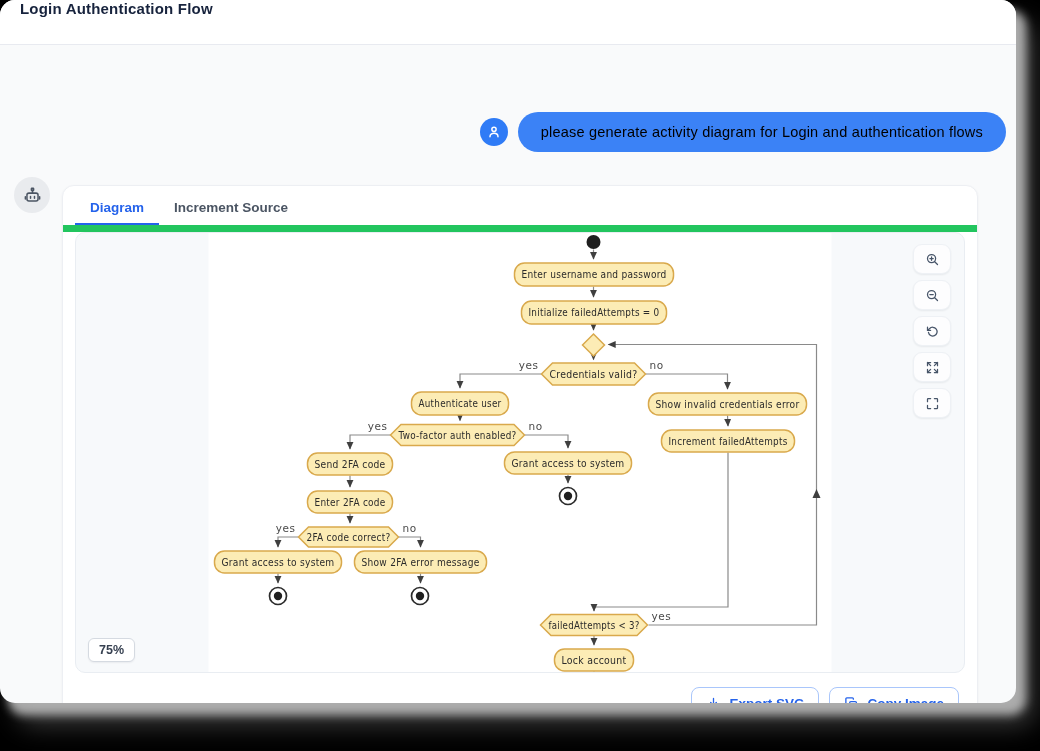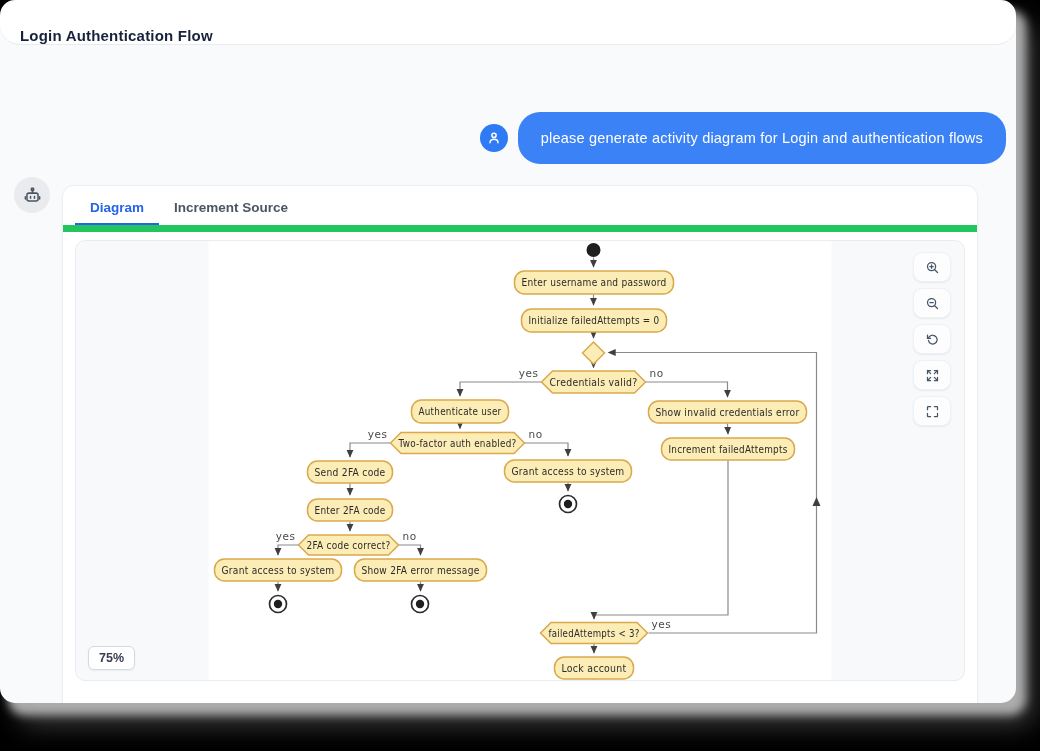--- a/index.html
+++ b/index.html
@@ -7,34 +7,34 @@
   body { background:#000; font-family:"Liberation Sans","DejaVu Sans",sans-serif; }
   .stage { position:relative; width:1040px; height:751px; background:#000; }
 
   .window {
     position:absolute; left:0; top:0; width:1016px; height:703px;
     background:#f9fafb; border-radius:15px; overflow:hidden;
     box-shadow: 9px 11px 10px 1px rgba(178,178,178,0.95), 18px 22px 26px rgba(110,110,110,0.55);
   }
   .app-header {
     height:45px; background:#fff; border-bottom:1px solid #e8eaf0;
-    display:flex; align-items:flex-end; padding-left:20px;border-radius:20px;
+    display:flex; align-items:flex-start; padding-left:20px;
   }
   .app-title { font-size:15px; font-weight:700; color:#17233d; letter-spacing:.2px; }
 
   .content { position:relative; width:100%; height:658px; }
 
   
   .chat-row { position:absolute; top:67px; right:10px; display:flex; align-items:center; gap:10px; }
   .avatar-user {
     width:28px; height:28px; border-radius:50%; background:#2f7bf6;
     display:flex; align-items:center; justify-content:center; flex:none;
   }
   .bubble {
-    height:52px; border-radius:22px; background:#3b82f6; color:#ffffff;
+    height:40px; border-radius:22px; background:#3b82f6; color:#000000;
     display:flex; align-items:center; padding:0 23px; font-size:14.5px; font-weight:500;
     letter-spacing:.2px;
   }
 
   
   .avatar-bot {
     position:absolute; left:14px; top:132px; width:36px; height:36px; border-radius:50%;
     background:#e9ebee; display:flex; align-items:center; justify-content:center; color:#4b5563;
   }
 
@@ -45,21 +45,21 @@
     box-shadow:0 1px 3px rgba(16,24,40,.05); overflow:hidden;
   }
   .tabbar { height:46px; border-bottom:7px solid #22c55e; display:flex; padding:0 12px; }
   .tab {
     padding:0 15px; line-height:44px; font-size:13.5px; font-weight:600; color:#4b5563;
     cursor:pointer; border-bottom:2px solid transparent;
   }
   .tab.active { color:#2563eb; border-bottom-color:#2563eb; }
 
   .viewport {
-    position:relative; margin:8px 12px; height:441px; background:#f7f9fb;
+    position:relative; margin:0 12px; height:441px; background:#f7f9fb;
     border:1px solid #e9edf2; border-radius:10px; overflow:hidden;
   }
   .canvas {
     position:absolute; left:50%; transform:translateX(-50%); top:0;
     width:623px; height:441px; background:#fff;
   }
   .controls { position:absolute; right:13px; top:11px; display:flex; flex-direction:column; gap:6px; }
   .ctl-btn {
     width:38px; height:30px; background:#fdfdfe; border:1px solid #eef1f5; border-radius:9px;
     box-shadow:0 1px 2px rgba(16,24,40,.07); display:flex; align-items:center; justify-content:center;

